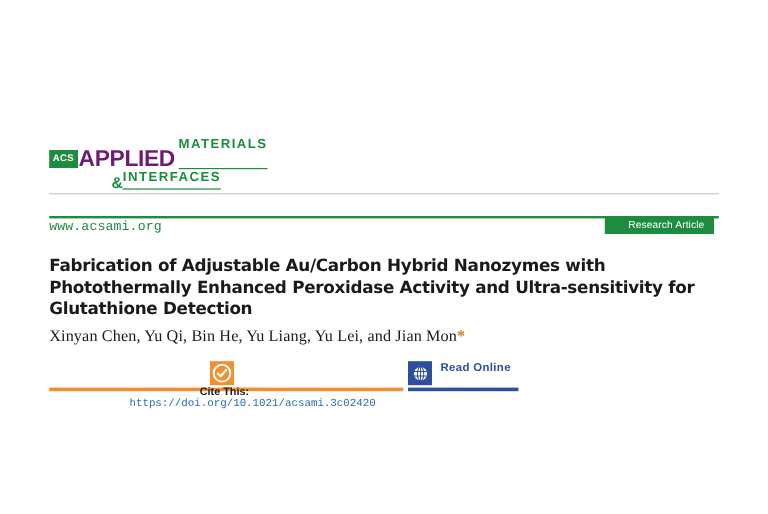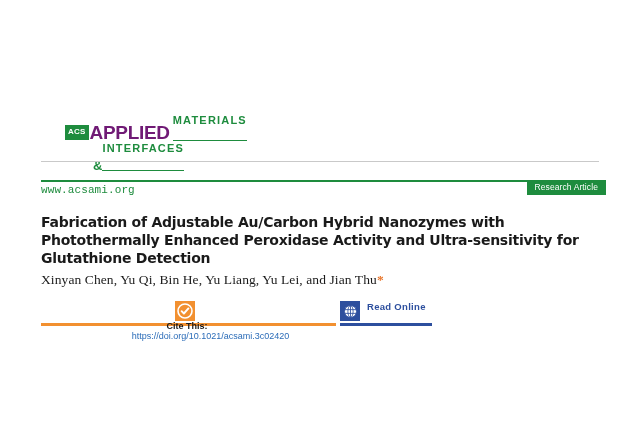--- a/index.html
+++ b/index.html
@@ -44,21 +44,20 @@
     font-weight: bold;
     font-size: 8px;
     letter-spacing: 0.2px;
     padding: 3px 3px 3px 3px;
     line-height: 1;
     display: inline-block;
     height: 9px;
     box-sizing: content-box;
     position: relative;
     top: -2px;
-    margin-left: 24px;
   }
   .applied {
     color: #701a75;
     font-weight: bold;
     font-size: 19px;
     letter-spacing: -0.3px;
     line-height: 0.95;
     margin-left: 1px;
   }
   .materials {
@@ -88,21 +87,21 @@
     position: relative;
     top: 1px;
   }
   .interfaces {
     color: #1e8c3e;
     font-weight: bold;
     font-size: 11px;
     letter-spacing: 1.2px;
     line-height: 1;
     border-bottom: 1.5px solid #1e8c3e;
-    padding-bottom: 16px;
+    padding-bottom: 3px;
   }
 
   
   .gray-rule {
     position: absolute;
     left: 41px;
     top: 161px;
     width: 558px;
     height: 1px;
     background: #c9c9c9;
@@ -121,27 +120,27 @@
     position: absolute;
     left: 41px;
     top: 184px;
     font-size: 11px;
     color: #1e8c3e;
     letter-spacing: 0.1px;
     font-family: Liberation Mono, monospace;
   }
   .article-type {
     position: absolute;
-    right: 34px;
+    right: 45px;
     top: 180px;
     background: #1e8c3e;
     color: #ffffff;
     font-size: 8.5px;
     font-weight: normal;
-    padding: 3px 8px 3px 8px;
+    padding: 3px 8px 3px 20px;
     letter-spacing: 0.1px;
     line-height: 1;
   }
 
   
   .title {
     position: absolute;
     left: 41px;
     top: 205px;
     width: 562px;
@@ -197,21 +196,21 @@
     font-size: 9px;
     font-weight: bold;
     color: #1a1a1a;
     font-family: "Liberation Sans", sans-serif;
     margin-right: 3px;
     white-space: nowrap;
   }
   .cite-doi {
     font-size: 9px;
     color: #2b6cb8;
-    font-family: Liberation Sans, sans-serif;
+    font-family: Liberation Mono, monospace;
     white-space: nowrap;
     margin-left: 44px;
   }
 
   
   .read-online {
     position: absolute;
     left: 340px;
     top: 301px;
     width: 92px;
@@ -260,21 +259,21 @@
 
   <div class="gray-rule"></div>
   <div class="green-rule"></div>
 
   <div class="journal-url">www.acsami.org</div>
   <div class="article-type">Research Article</div>
 
   <h1 class="title">Fabrication of Adjustable Au/Carbon Hybrid Nanozymes with Photothermally Enhanced Peroxidase Activity and Ultra-sensitivity for Glutathione Detection</h1>
 
   <div class="authors">
-    <span>Xinyan Chen, Yu Qi, Bin He, Yu Liang, Yu Lei, and Jian Thu</span><span class="star">*</span>
+    <span>Xinyan Chen, Yu Qi, Bin He, Yu Liang, Yu Lei, and Jian Mon</span><span class="star">*</span>
   </div>
 
   <div class="cite-bar">
     <span class="cite-icon">
       <svg width="16" height="16" viewBox="0 0 16 16" aria-hidden="true">
         <circle cx="8" cy="8" r="7" fill="none" stroke="#ffffff" stroke-width="1.6"></circle>
         <path d="M4.6 8.2 L6.9 10.5 L11.4 5.4" fill="none" stroke="#ffffff" stroke-width="1.9" stroke-linecap="round" stroke-linejoin="round"></path>
       </svg>
     </span>
     <span class="cite-label">Cite This:</span>

